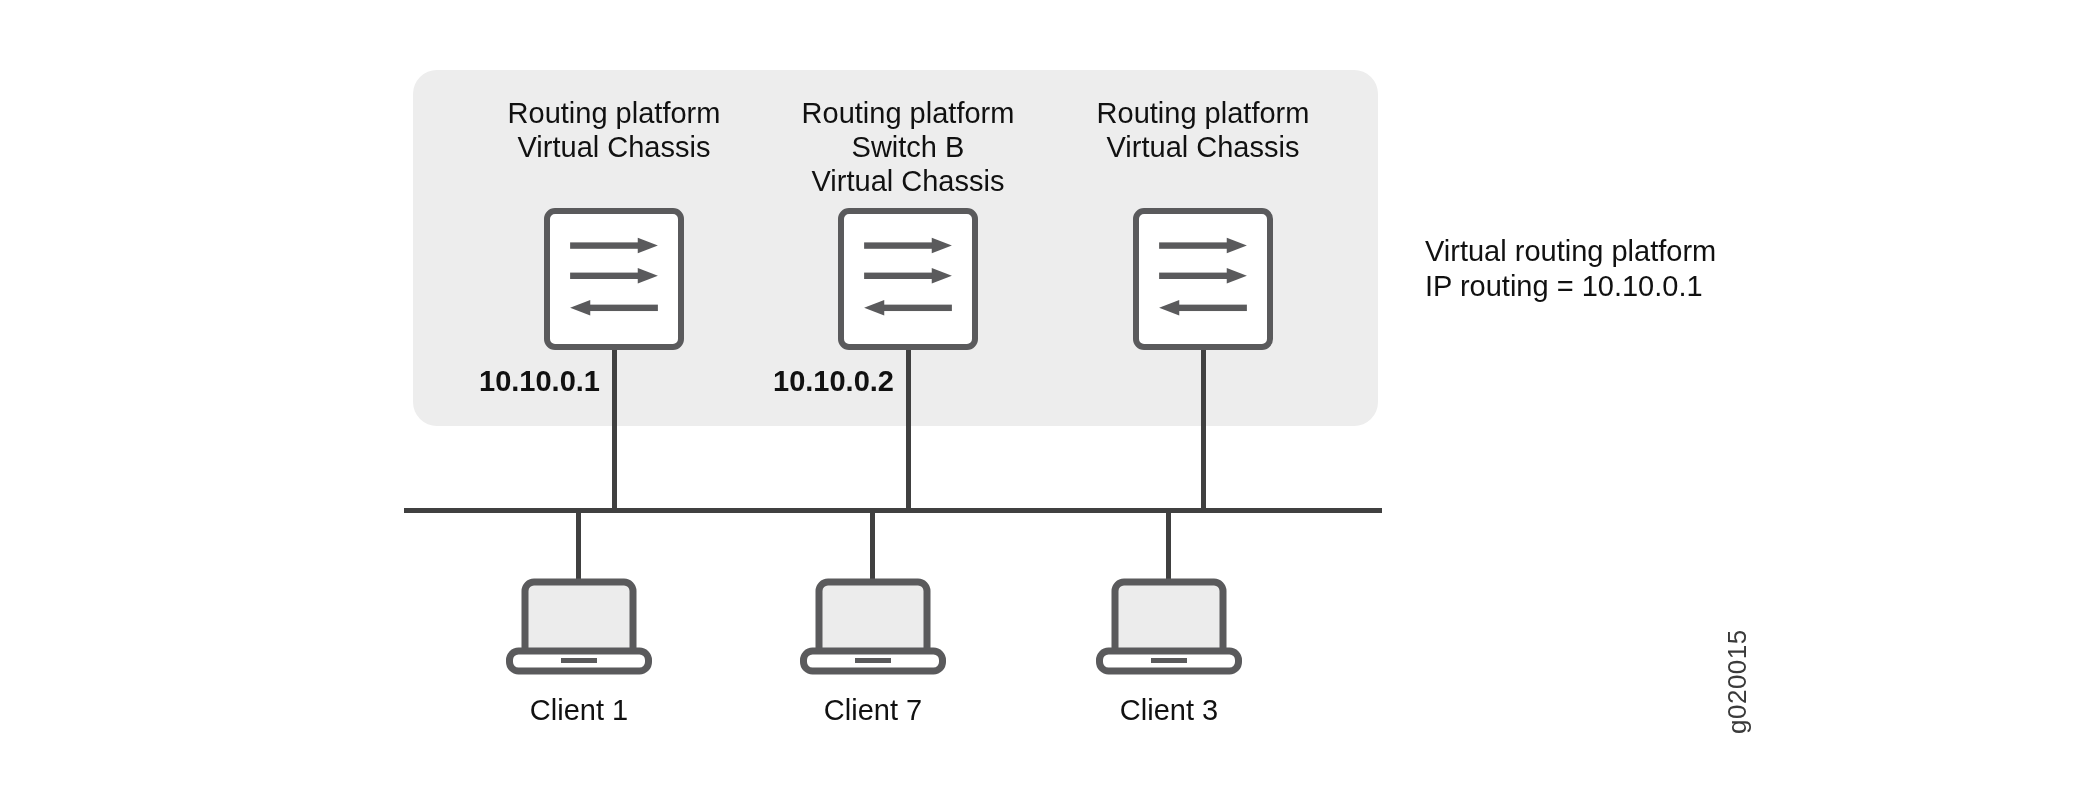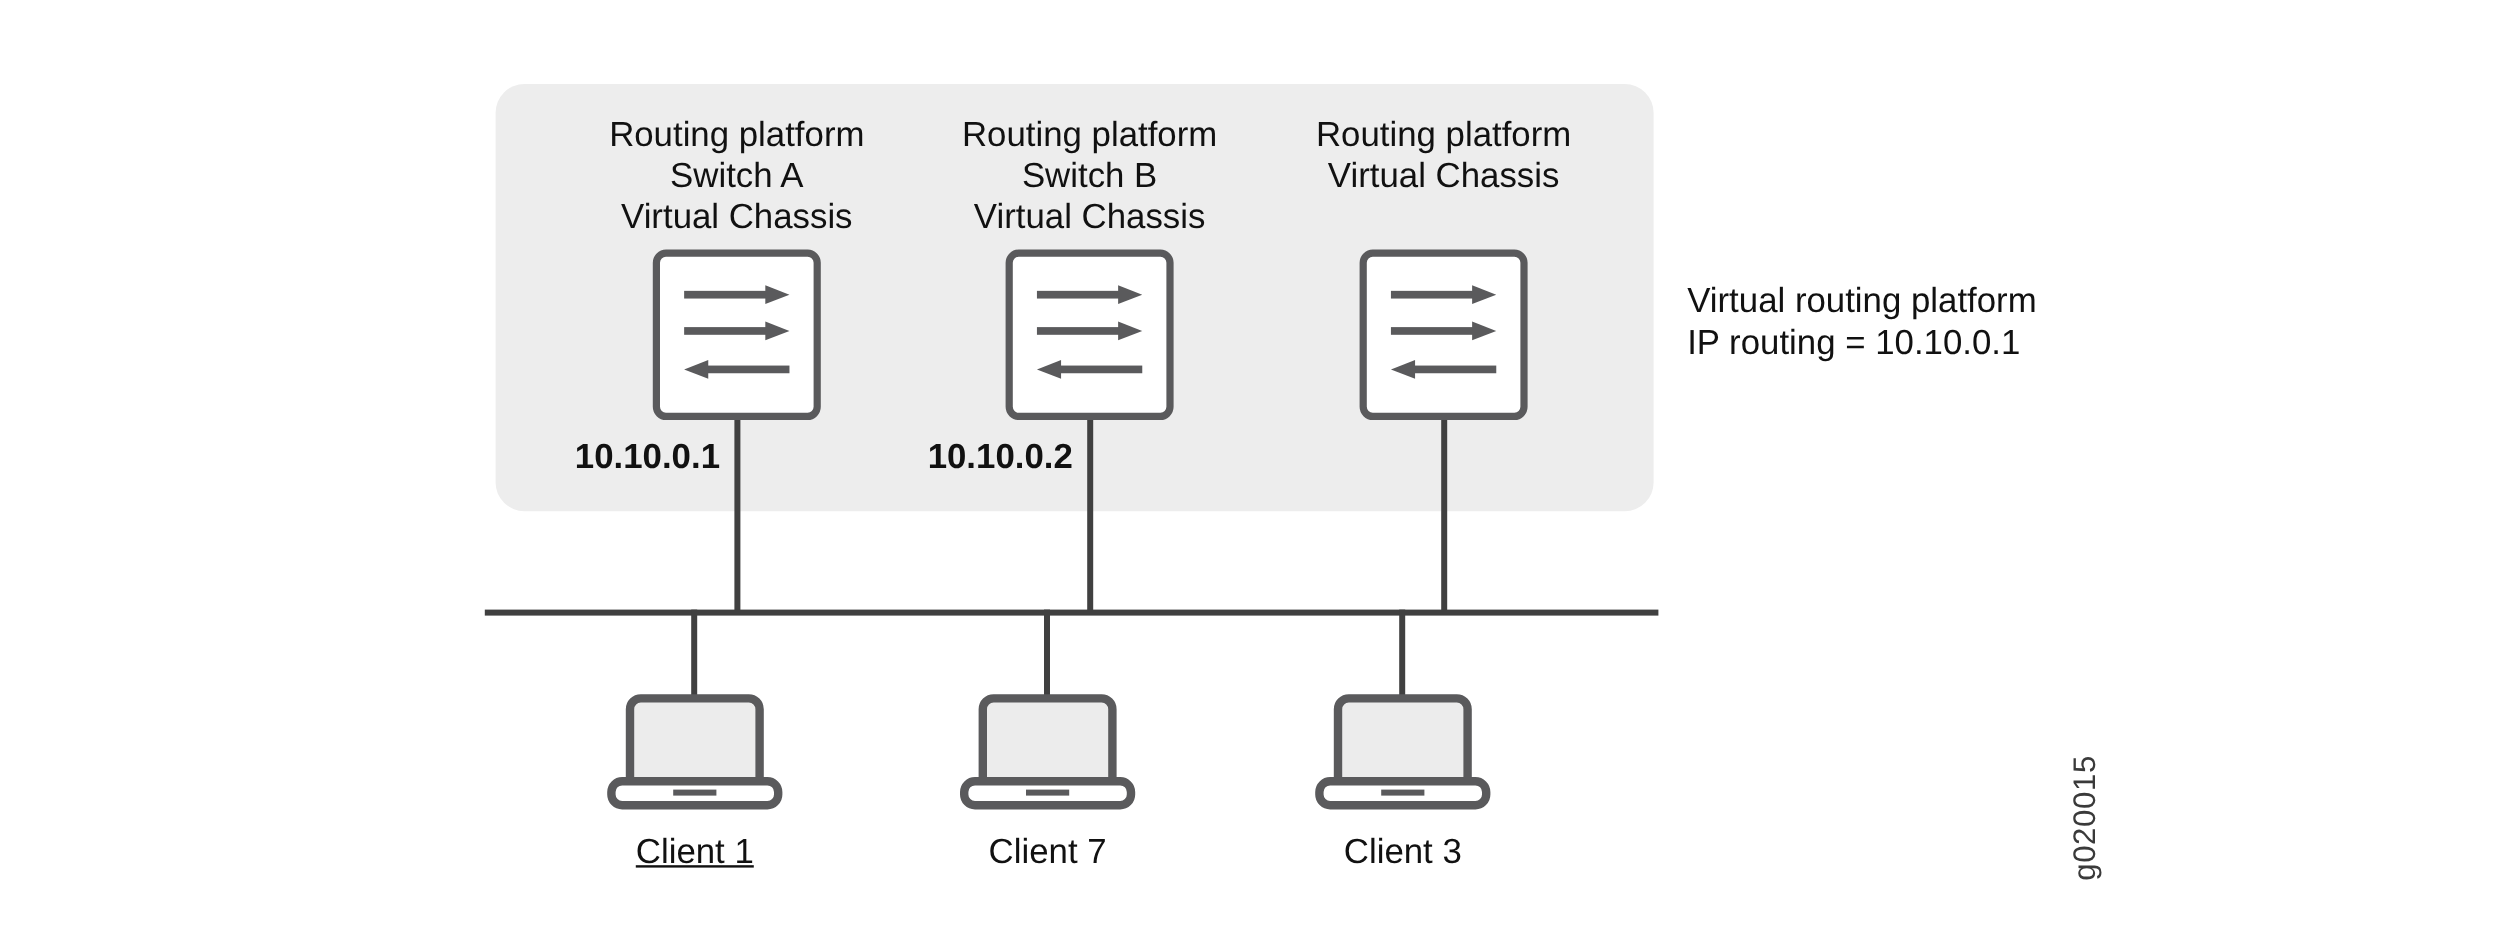--- a/index.html
+++ b/index.html
@@ -16,21 +16,21 @@
              color:#111;white-space:nowrap;}
   .nodelabel div{display:block;}
 
   .iplabel{position:absolute;font-size:29px;line-height:34px;color:#111;
            white-space:nowrap;text-align:right;font-weight:bold;}
 
   .clientlabel{position:absolute;text-align:center;font-size:29px;line-height:34px;
                color:#111;white-space:nowrap;}
 
   .sidenote{position:absolute;font-size:29px;line-height:35px;color:#111;white-space:nowrap;}
-  .sidenote div{display:block;}
+  .sidenote div{display:block;margin-left:19px;}
 
   
   .vwire{position:absolute;width:5px;background:#404040;}
   .hbus{position:absolute;height:5px;background:#404040;}
 
   
   .router{position:absolute;box-sizing:border-box;background:#ffffff;
           border:6px solid #5a5a5c;border-radius:11px;}
   .router svg{display:block;width:100%;height:100%;}
 
@@ -44,21 +44,20 @@
 </style>
 </head>
 <body>
 
 <div id="stage">
 
   <div class="panel" style="left:413px;top:70px;width:965px;height:356px;"></div>
 
   <div class="nodelabel" style="left:464px;top:96px;width:300px;">
     <div>Routing platform</div>
-    <div>Switch A</div>
     <div>Virtual Chassis</div>
   </div>
 
   <div class="vwire" style="left:612px;top:345px;height:166px;"></div>
 
   <div class="router" style="left:544px;top:208px;width:140px;height:142px;">
     <svg viewBox="0 0 140 142" preserveAspectRatio="none" aria-hidden="true">
       <g fill="#5a5a5c">
         <rect x="22" y="31" width="78" height="7"></rect>
         <polygon points="96,26 118,34.5 96,43"></polygon>
@@ -130,21 +129,21 @@
   <div class="vwire" style="left:576px;top:508px;height:75px;"></div>
 
   <div class="laptop" style="left:505px;top:578px;width:148px;height:97px;">
     <svg viewBox="0 0 148 97" preserveAspectRatio="none" aria-hidden="true">
       <rect x="20" y="4" width="108" height="76" rx="9" ry="9" fill="#ececec" stroke="#5a5a5c" stroke-width="7"></rect>
       <rect x="4.5" y="73" width="139" height="20" rx="9" ry="9" fill="#ffffff" stroke="#5a5a5c" stroke-width="7"></rect>
       <rect x="56" y="80" width="36" height="5" fill="#5a5a5c"></rect>
     </svg>
   </div>
 
-  <div class="clientlabel" style="left:429px;top:693px;width:300px;text-decoration:underline;">
+  <div class="clientlabel" style="left:429px;top:693px;width:300px;">
     <span>Client 1</span>
   </div>
 
   <div class="vwire" style="left:870px;top:508px;height:75px;"></div>
 
   <div class="laptop" style="left:799px;top:578px;width:148px;height:97px;">
     <svg viewBox="0 0 148 97" preserveAspectRatio="none" aria-hidden="true">
       <rect x="20" y="4" width="108" height="76" rx="9" ry="9" fill="#ececec" stroke="#5a5a5c" stroke-width="7"></rect>
       <rect x="4.5" y="73" width="139" height="20" rx="9" ry="9" fill="#ffffff" stroke="#5a5a5c" stroke-width="7"></rect>
       <rect x="56" y="80" width="36" height="5" fill="#5a5a5c"></rect>

